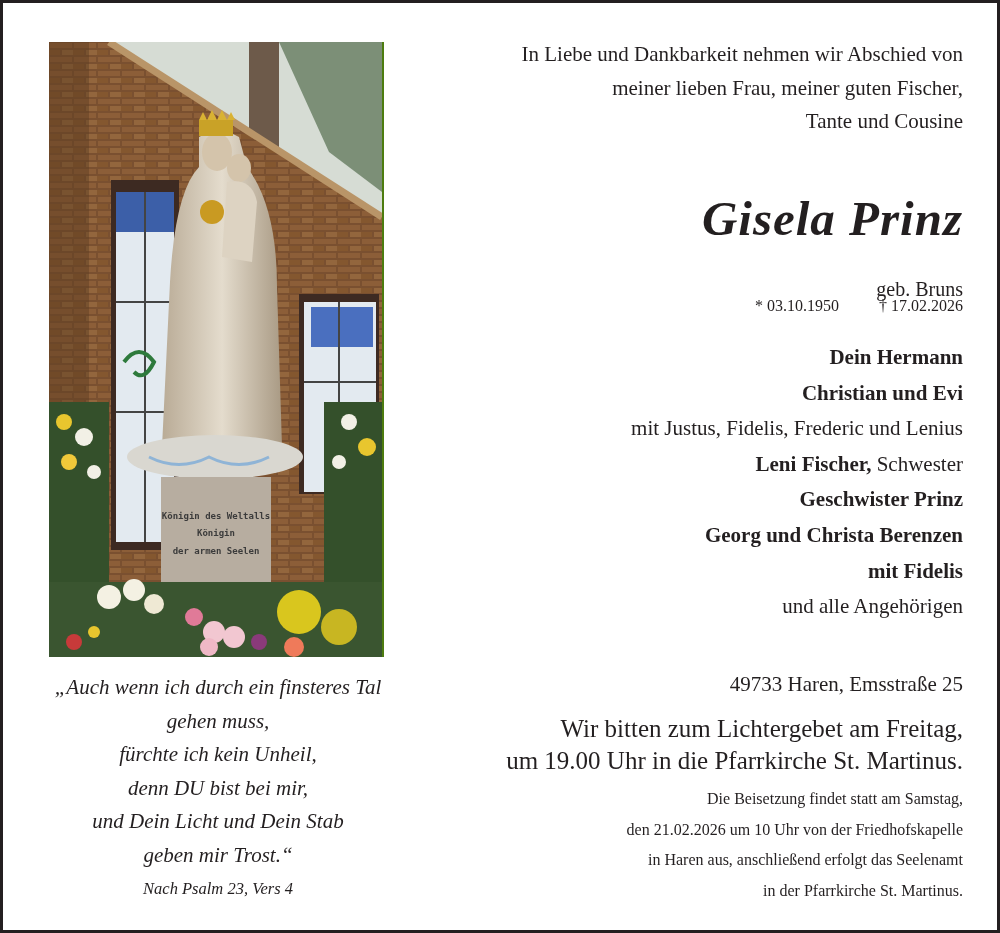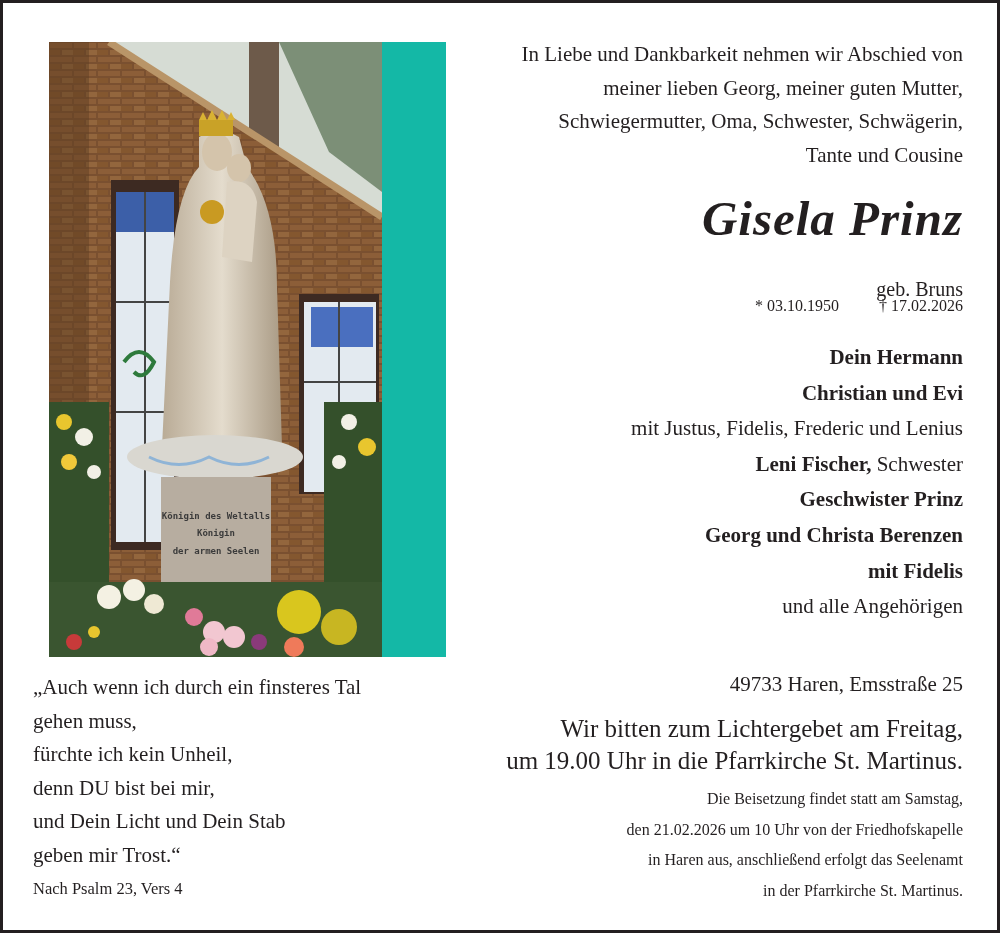--- a/index.html
+++ b/index.html
@@ -3,27 +3,27 @@
 <meta charset="utf-8">
 <style>
   html, body { margin: 0; padding: 0; background: #ffffff; }
   body { width: 1000px; height: 933px; position: relative; overflow: hidden; }
   .frame {
     position: absolute; left: 0; top: 0; width: 1000px; height: 933px;
     box-sizing: border-box; border: 3px solid #231f20; background: #fff;
   }
   .serif { font-family: "Liberation Serif", "DejaVu Serif", serif; color: #231f20; }
   .photo {
-    position: absolute; left: 46px; top: 39px; width: 397px; height: 615px; overflow: hidden;
-    background: #14b8a6;
+    position: absolute; left: 46px; top: 39px; width: 335px; height: 615px; overflow: hidden;
+    background: #4d7c0f;
   }
   .photo svg { display: block; }
   .quote {
-    position: absolute; left: 30px; top: 668px; width: 370px; 
-    font-size: 21px; line-height: 33.5px;
+    position: absolute; left: 30px; top: 668px; width: 370px; text-align: center;
+    font-style: italic; font-size: 21px; line-height: 33.5px;
   }
   .quote .src { font-size: 16.5px; margin-top: 2px; line-height: 30px; }
   .right { position: absolute; left: 420px; width: 540px; text-align: right; }
   .intro { top: 35px; font-size: 21px; line-height: 33.5px; }
   .name {
     top: 186px; font-size: 49px; font-weight: bold; font-style: italic; line-height: 60px;
     letter-spacing: 1px;
   }
   .maiden { top: 252px; font-size: 20px; line-height: 28px; margin-top: 20px; }
   .dates { top: 287px; font-size: 16px; line-height: 32px; }
@@ -121,22 +121,21 @@
     <div>gehen muss,</div>
     <div>fürchte ich kein Unheil,</div>
     <div>denn DU bist bei mir,</div>
     <div>und Dein Licht und Dein Stab</div>
     <div>geben mir Trost.“</div>
     <div class="src">Nach Psalm 23, Vers 4</div>
   </div>
 
   <div class="right intro serif">
     <div>In Liebe und Dankbarkeit nehmen wir Abschied von</div>
-    <div>meiner lieben Georg, meiner guten Mutter,</div>
-    <div>Schwiegermutter, Oma, Schwester, Schwägerin,</div>
+    <div>meiner lieben Frau, meiner guten Fischer,</div>
     <div>Tante und Cousine</div>
   </div>
 
   <div class="right name serif">Gisela Prinz</div>
   <div class="right maiden serif">geb. Bruns</div>
   <div class="right dates serif">
     <span>* 03.10.1950</span><span>† 17.02.2026</span>
   </div>
 
   <div class="right family serif">

